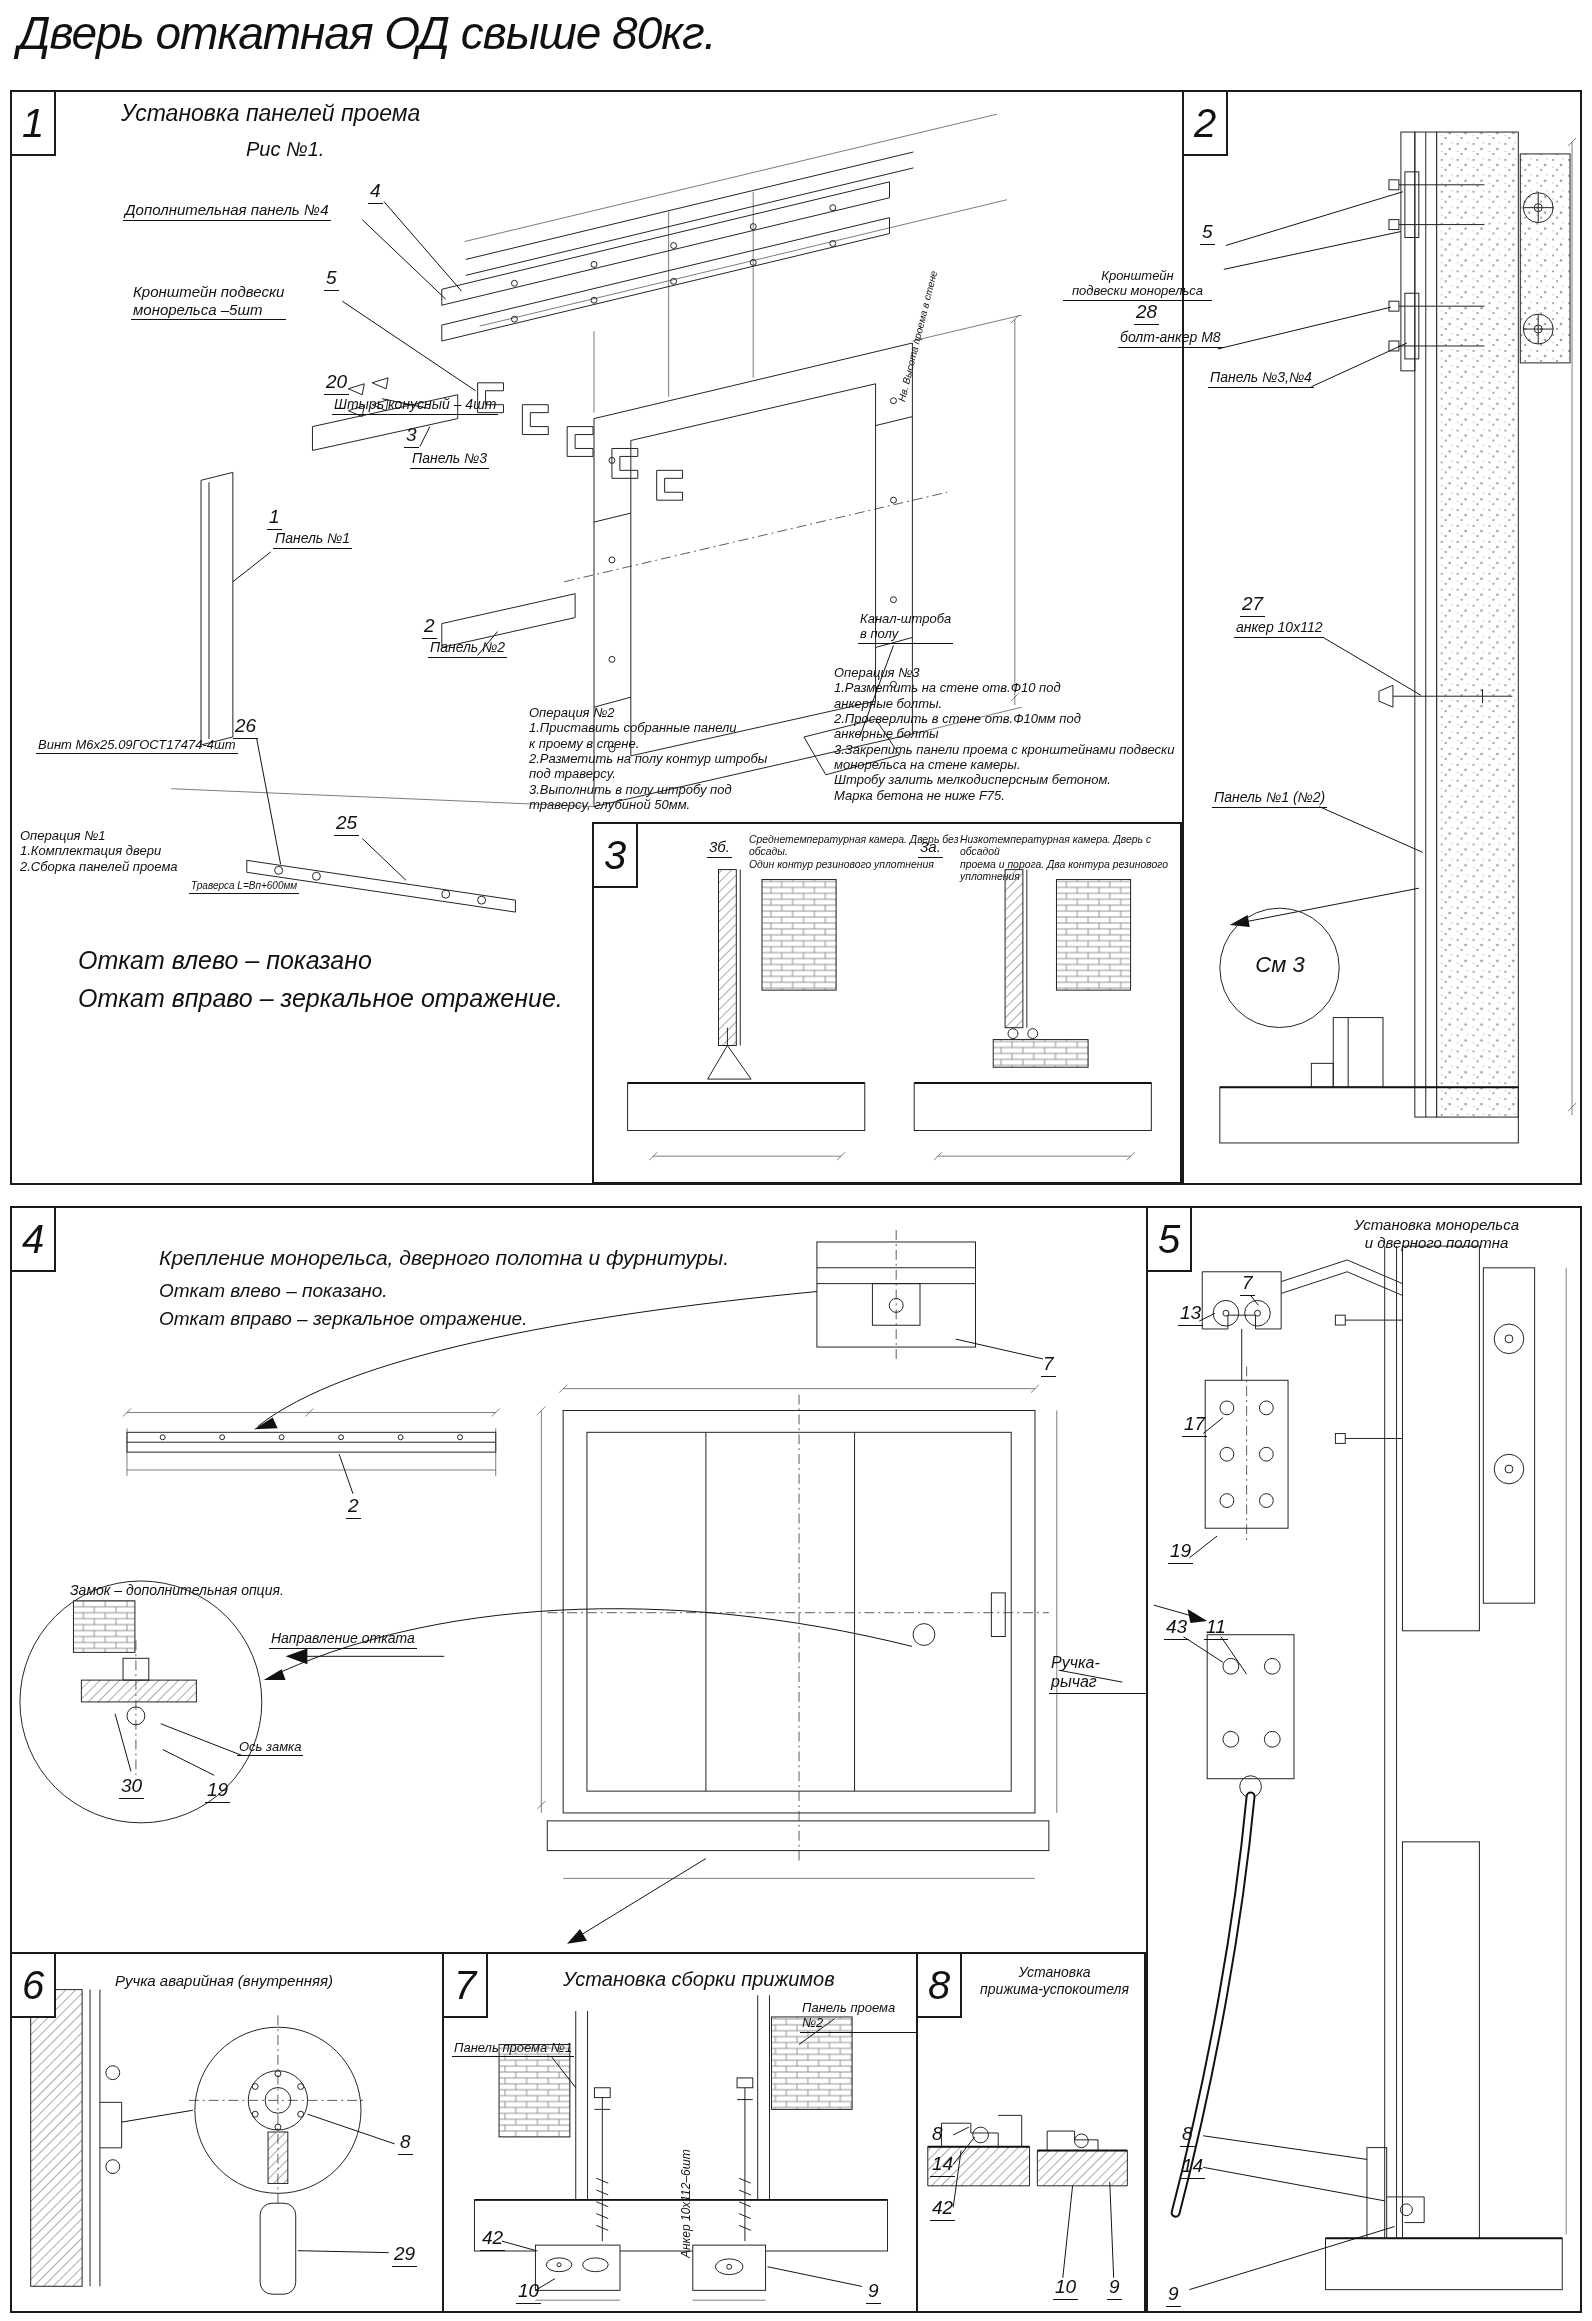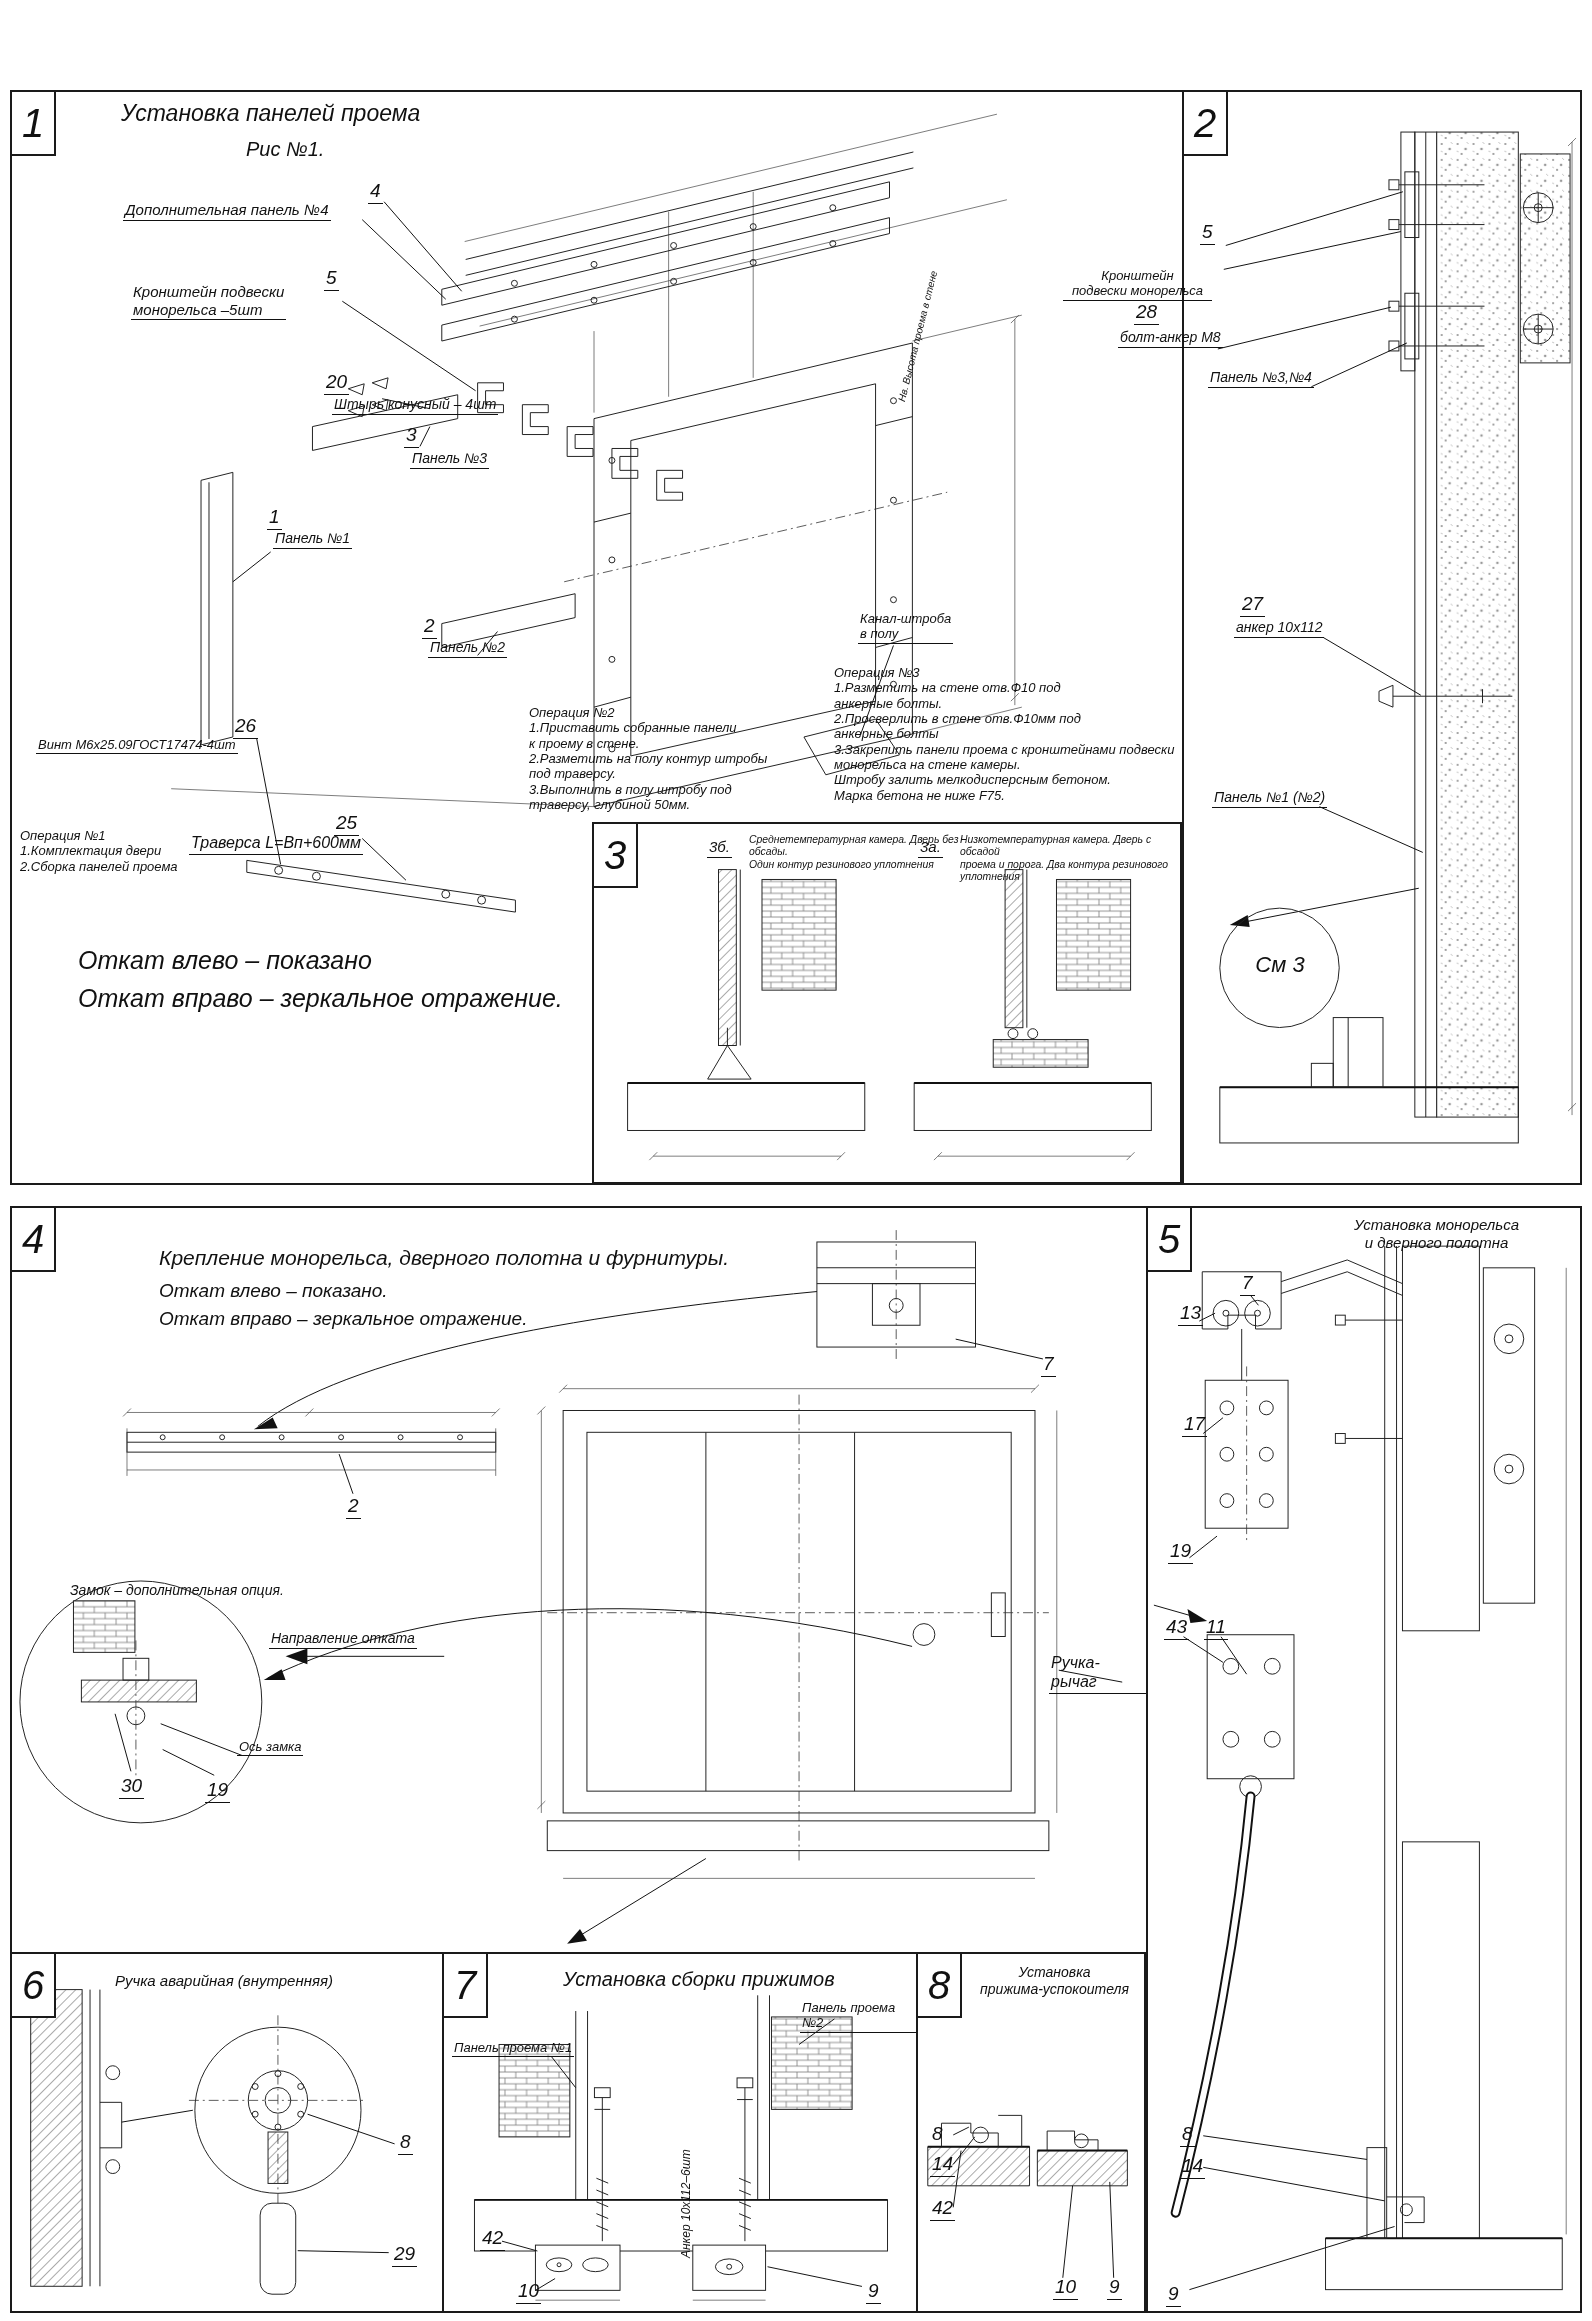--- a/index.html
+++ b/index.html
@@ -39,20 +39,21 @@
       <pattern id="speckle" width="16" height="16" patternUnits="userSpaceOnUse">
         <rect width="16" height="16" fill="#fff"></rect>
         <circle cx="3" cy="4" r="1" fill="#888"></circle>
         <circle cx="11" cy="9" r="1.3" fill="#999"></circle>
         <circle cx="7" cy="14" r="0.9" fill="#777"></circle>
         <path d="M12 2l2 2M2 11l2 1" stroke="#aaa" stroke-width="0.7"></path>
       </pattern>
     </defs>
   </svg>
 
+  <div class="title" style="left:18px;top:6px;">Дверь откатная ОД свыше 80кг.</div>
 
   <section class="panel" style="left:10px;top:90px;width:1174px;height:1095px;">
     <svg class="art" viewBox="0 0 1176 1096">
       <g class="m">
         <line x1="455" y1="150" x2="990" y2="22"></line>
         <line x1="470" y1="235" x2="1000" y2="108"></line>
         <line x1="905" y1="250" x2="1015" y2="224"></line>
         <line x1="905" y1="645" x2="1015" y2="618"></line>
         <line x1="1008" y1="228" x2="1008" y2="616"></line>
         <path d="M1004,232 l8,-8 M1004,612 l8,-8"></path>
@@ -148,21 +149,21 @@
     <div class="lbl pos" style="left:320px;top:304px;font-size:14px;">Штырь конусный – 4шт</div>
     <div class="lbl num pos" style="left:392px;top:332px;">3</div>
     <div class="lbl pos" style="left:398px;top:358px;font-size:14px;">Панель №3</div>
     <div class="lbl num pos" style="left:255px;top:414px;">1</div>
     <div class="lbl pos" style="left:261px;top:438px;font-size:14px;">Панель №1</div>
     <div class="lbl num pos" style="left:410px;top:523px;">2</div>
     <div class="lbl pos" style="left:416px;top:547px;font-size:14px;">Панель №2</div>
     <div class="lbl num pos" style="left:221px;top:623px;font-style:italic;">26</div>
     <div class="lbl pos" style="left:24px;top:645px;font-size:13px;">Винт М6х25.09ГОСТ17474-4шт</div>
     <div class="lbl num pos" style="left:322px;top:720px;">25</div>
-    <div class="lbl pos" style="left:177px;top:742px;font-size:16px;">Траверса  L=Вп+600мм</div>
+    <div class="lbl pos" style="left:177px;top:788px;font-size:10px;">Траверса  L=Вп+600мм</div>
     <div class="lbl pos" style="left:846px;top:519px;font-size:13px;">Канал-штроба
 в полу</div>
     <div class="lbl" style="left:884px;top:308px;font-size:10px;transform:rotate(-76deg);transform-origin:left top;">Нв. Высота проема в стене</div>
     <div class="lbl" style="left:8px;top:736px;font-size:13px;">Операция №1
 1.Комплектация двери
 2.Сборка панелей проема</div>
     <div class="lbl" style="left:517px;top:613px;font-size:13px;">Операция №2
 1.Приставить собранные панели
 к проему в стене.
 2.Разметить на полу контур штробы

